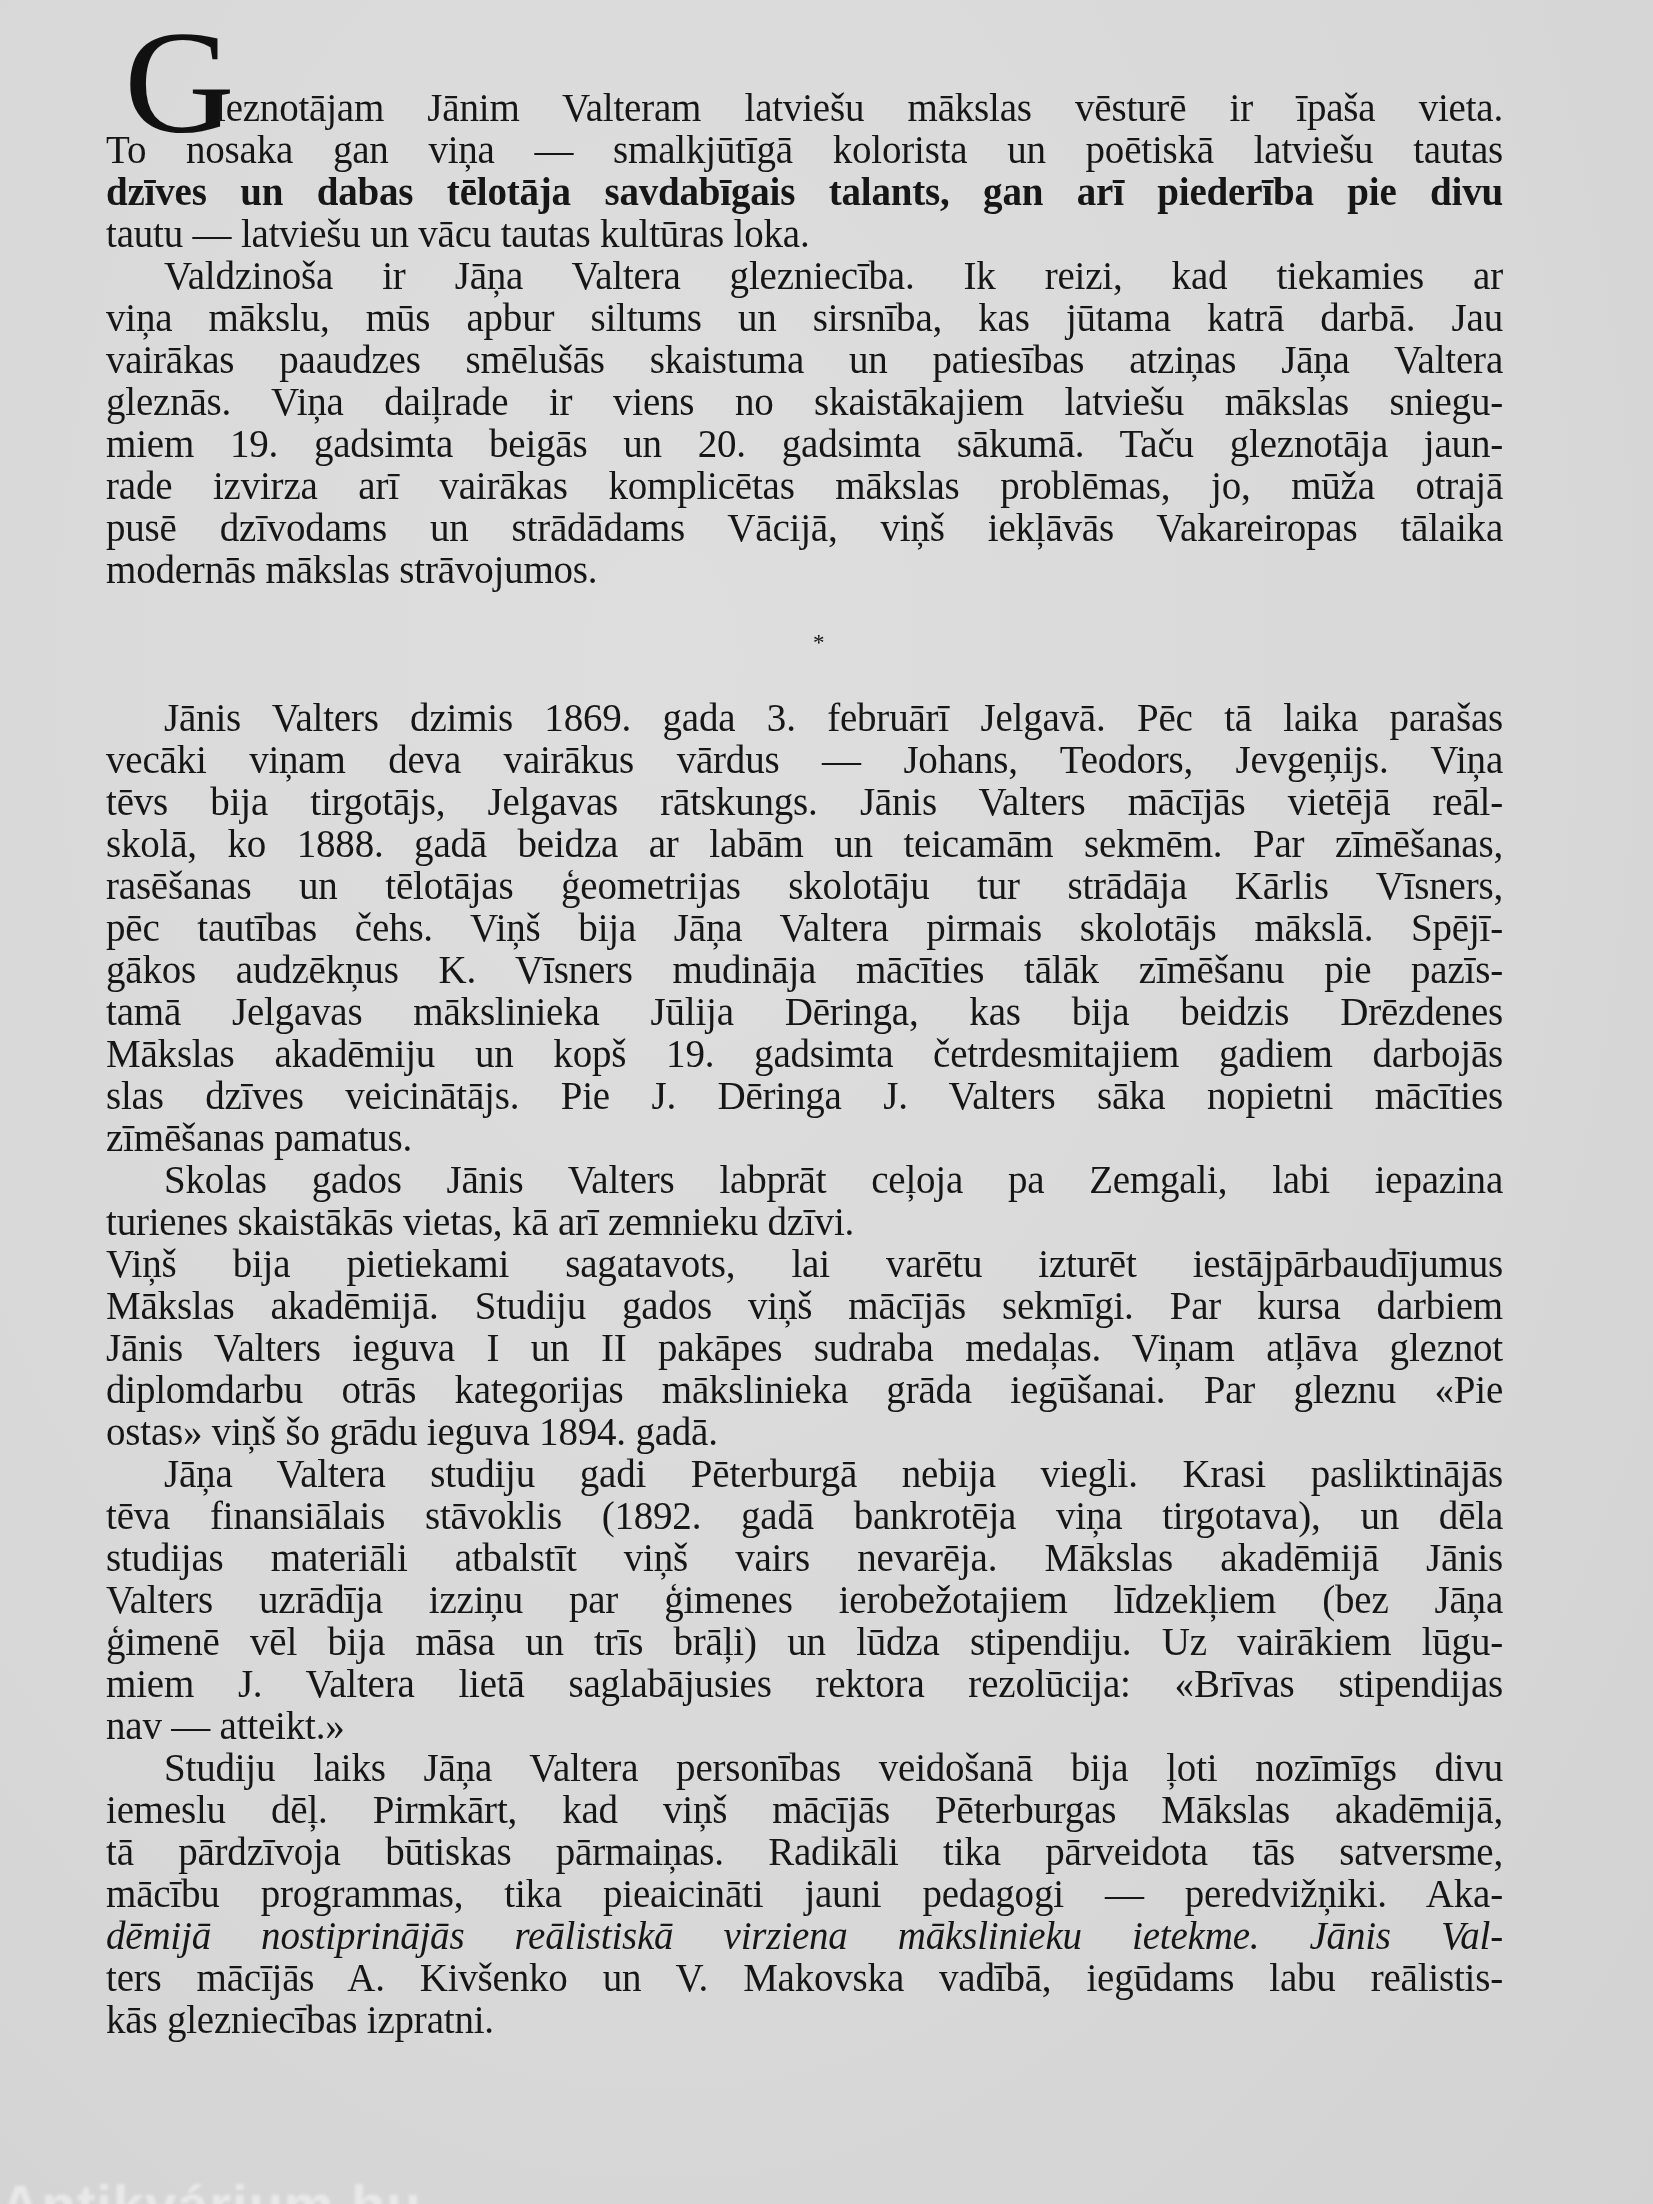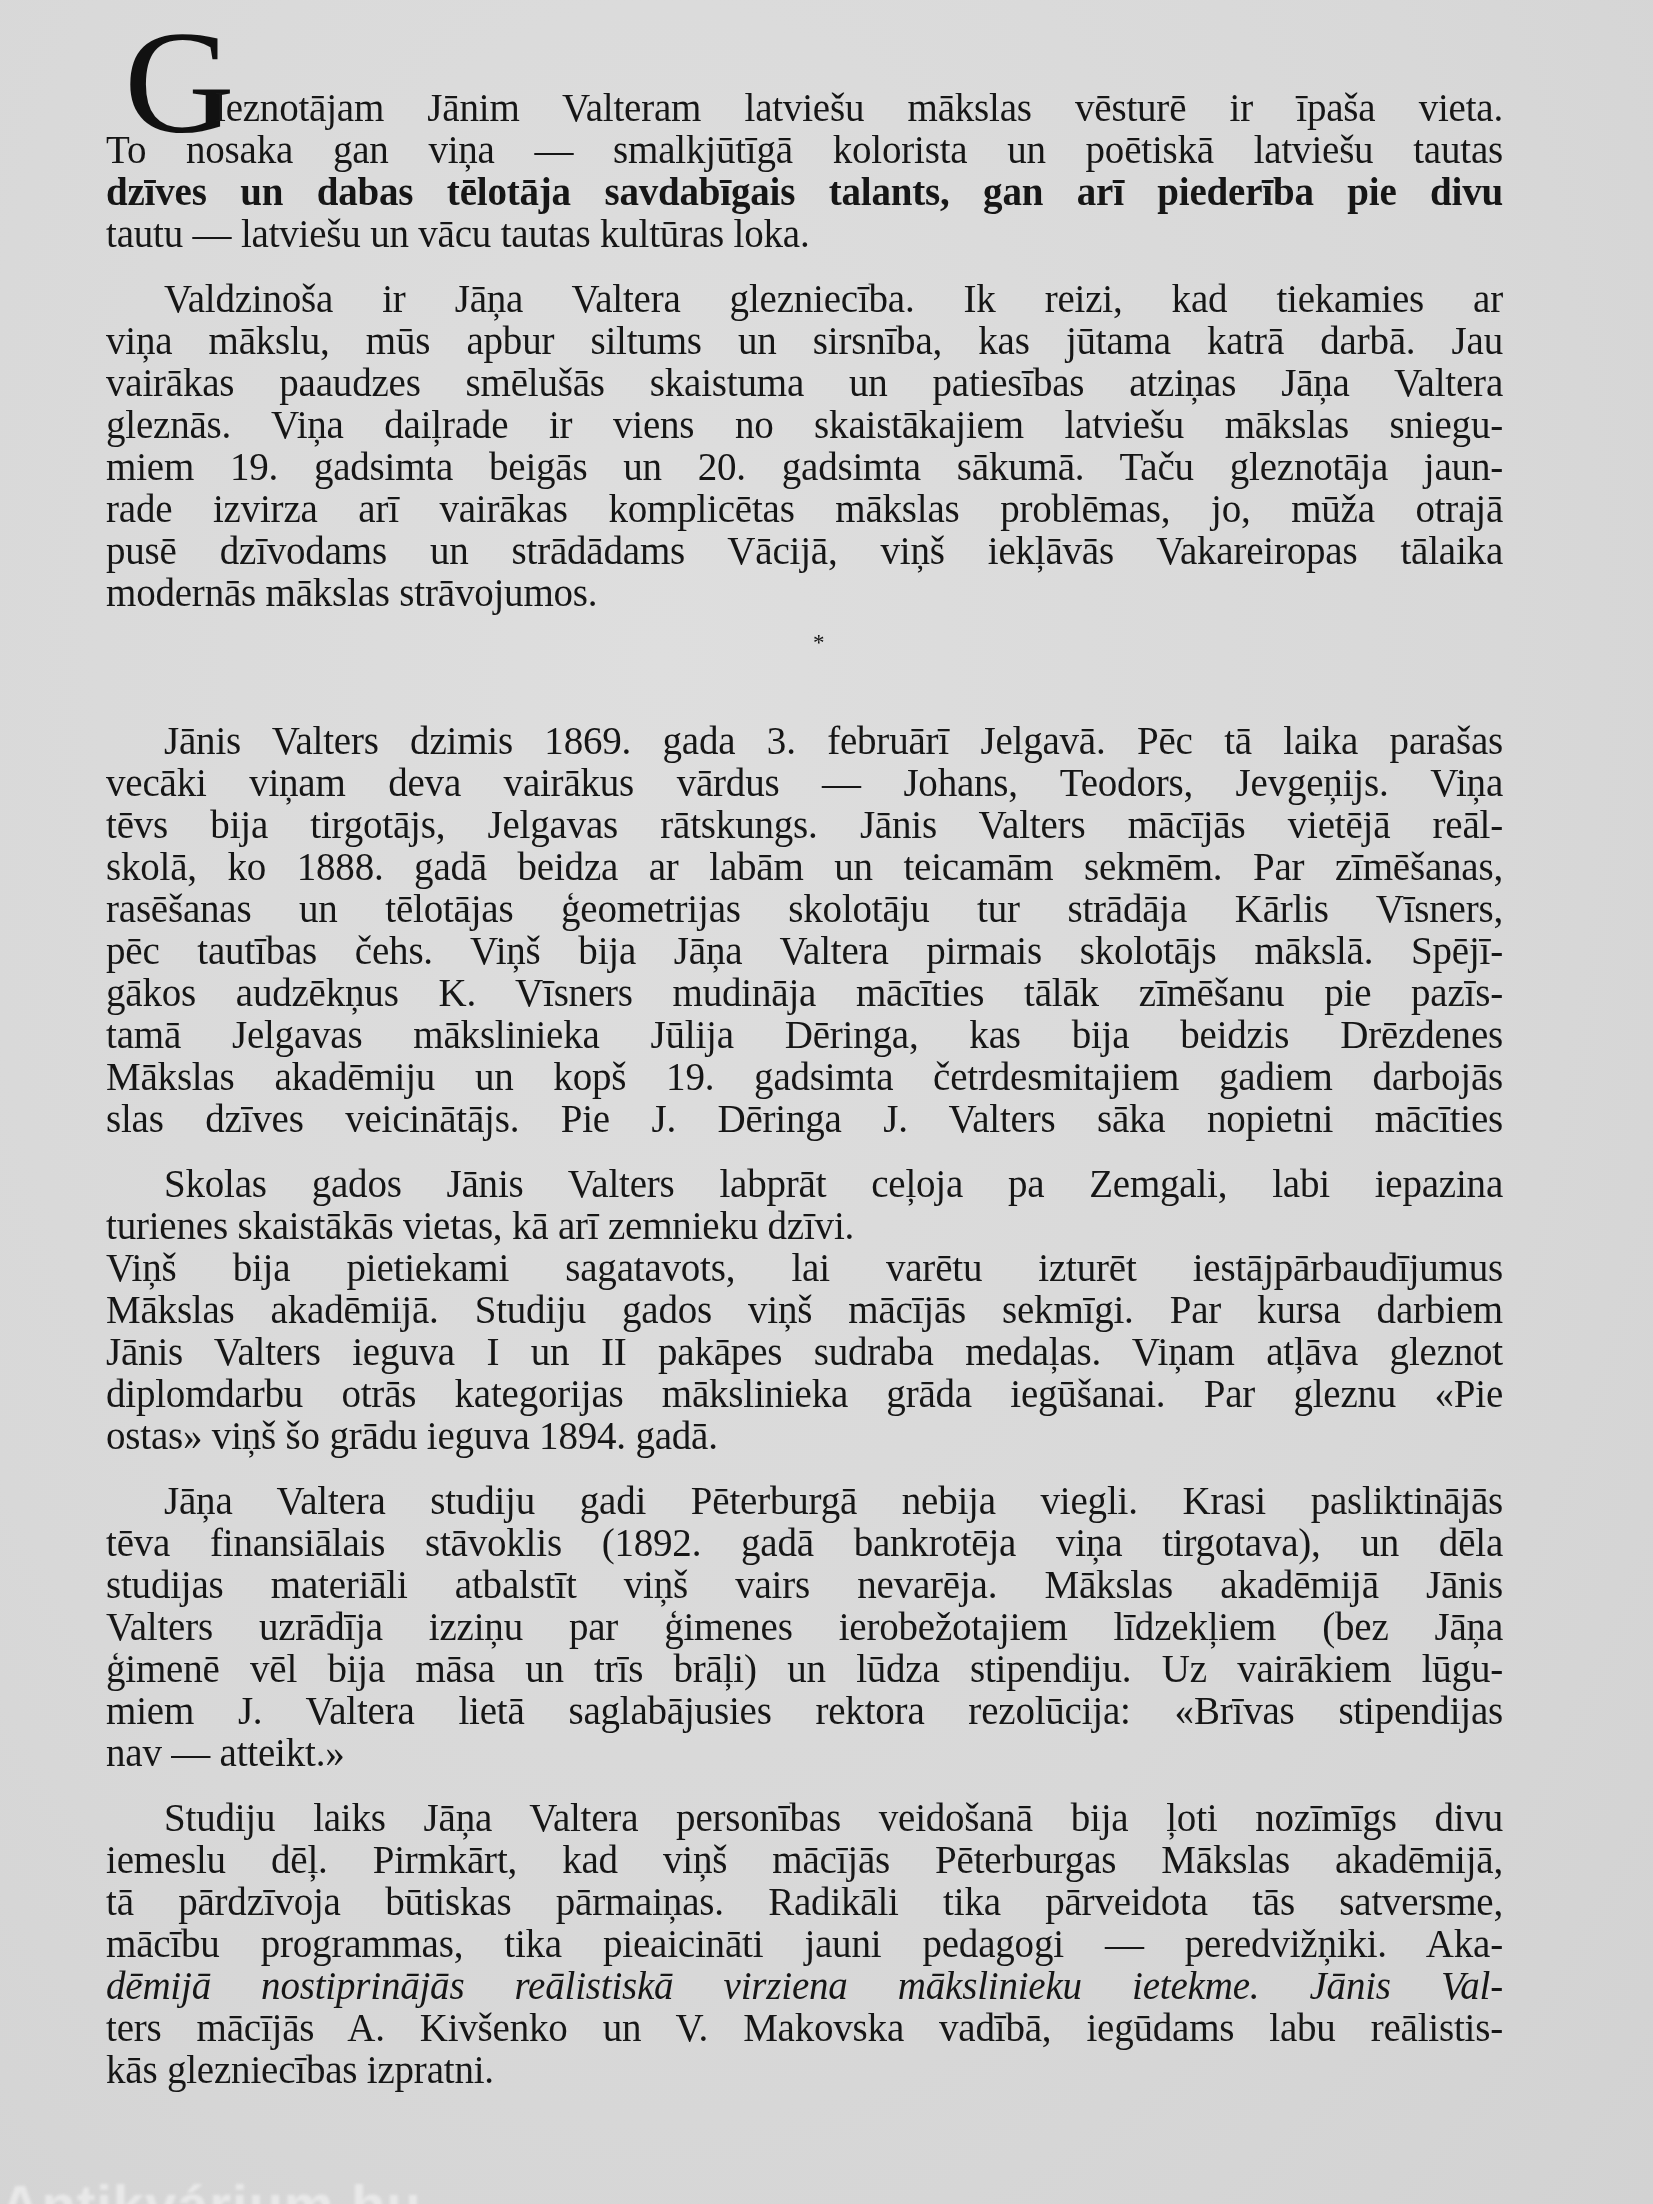--- a/index.html
+++ b/index.html
@@ -12,21 +12,21 @@
   }
   .page { position: absolute; left: 0; top: 0; width: 1654px; height: 2205px; }
   .column { position: absolute; left: 106px; width: 1397px; }
   .line {
     height: 42px; line-height: 42px; font-size: 39px;
     text-align: justify; text-align-last: justify;
     white-space: nowrap; overflow: visible;
     letter-spacing: -0.2px;
   }
   .line.last { text-align-last: left; }
-  .line.indent { padding-left: 58px; margin-top: 23px; }
+  .line.indent { padding-left: 58px; }
   .line span.t { display: block; text-align: justify; text-align-last: justify; white-space: normal; }
   .line.last span.t { text-align-last: left; }
   #section-1 { top: 87px; }
   #section-2 { top: 697px; }
   .first-line { padding-left: 109px; }
   .dropcap {
     position: absolute; left: 124px; top: 9.7px;
     font-size: 146px; line-height: 146px; font-weight: normal;
     color: #111; transform: scaleX(1.05); transform-origin: left top;
   }
@@ -118,20 +118,23 @@
         </div>
         <div class="line">
           <span class="t" style="white-space: normal; display: block;">tamā Jelgavas mākslinieka Jūlija Dēringa, kas bija beidzis Drēzdenes</span>
         </div>
         <div class="line">
           <span class="t" style="white-space: normal; display: block;">Mākslas akadēmiju un kopš 19. gadsimta četrdesmitajiem gadiem darbojās</span>
         </div>
         <div class="line">
           <span class="t" style="white-space: normal; display: block;">slas dzīves veicinātājs. Pie J. Dēringa J. Valters sāka nopietni mācīties</span>
         </div>
+        <div class="line last">
+          <span class="t" style="white-space: normal; display: block;">zīmēšanas pamatus.</span>
+        </div>
       </div>
       <div class="paragraph">
         <div class="line indent">
           <span class="t" style="white-space: normal; display: block;">Skolas gados Jānis Valters labprāt ceļoja pa Zemgali, labi iepazina</span>
         </div>
         <div class="line last">
           <span class="t" style="white-space: normal; display: block;">turienes skaistākās vietas, kā arī zemnieku dzīvi.</span>
         </div>
       </div>
       <div class="paragraph">

